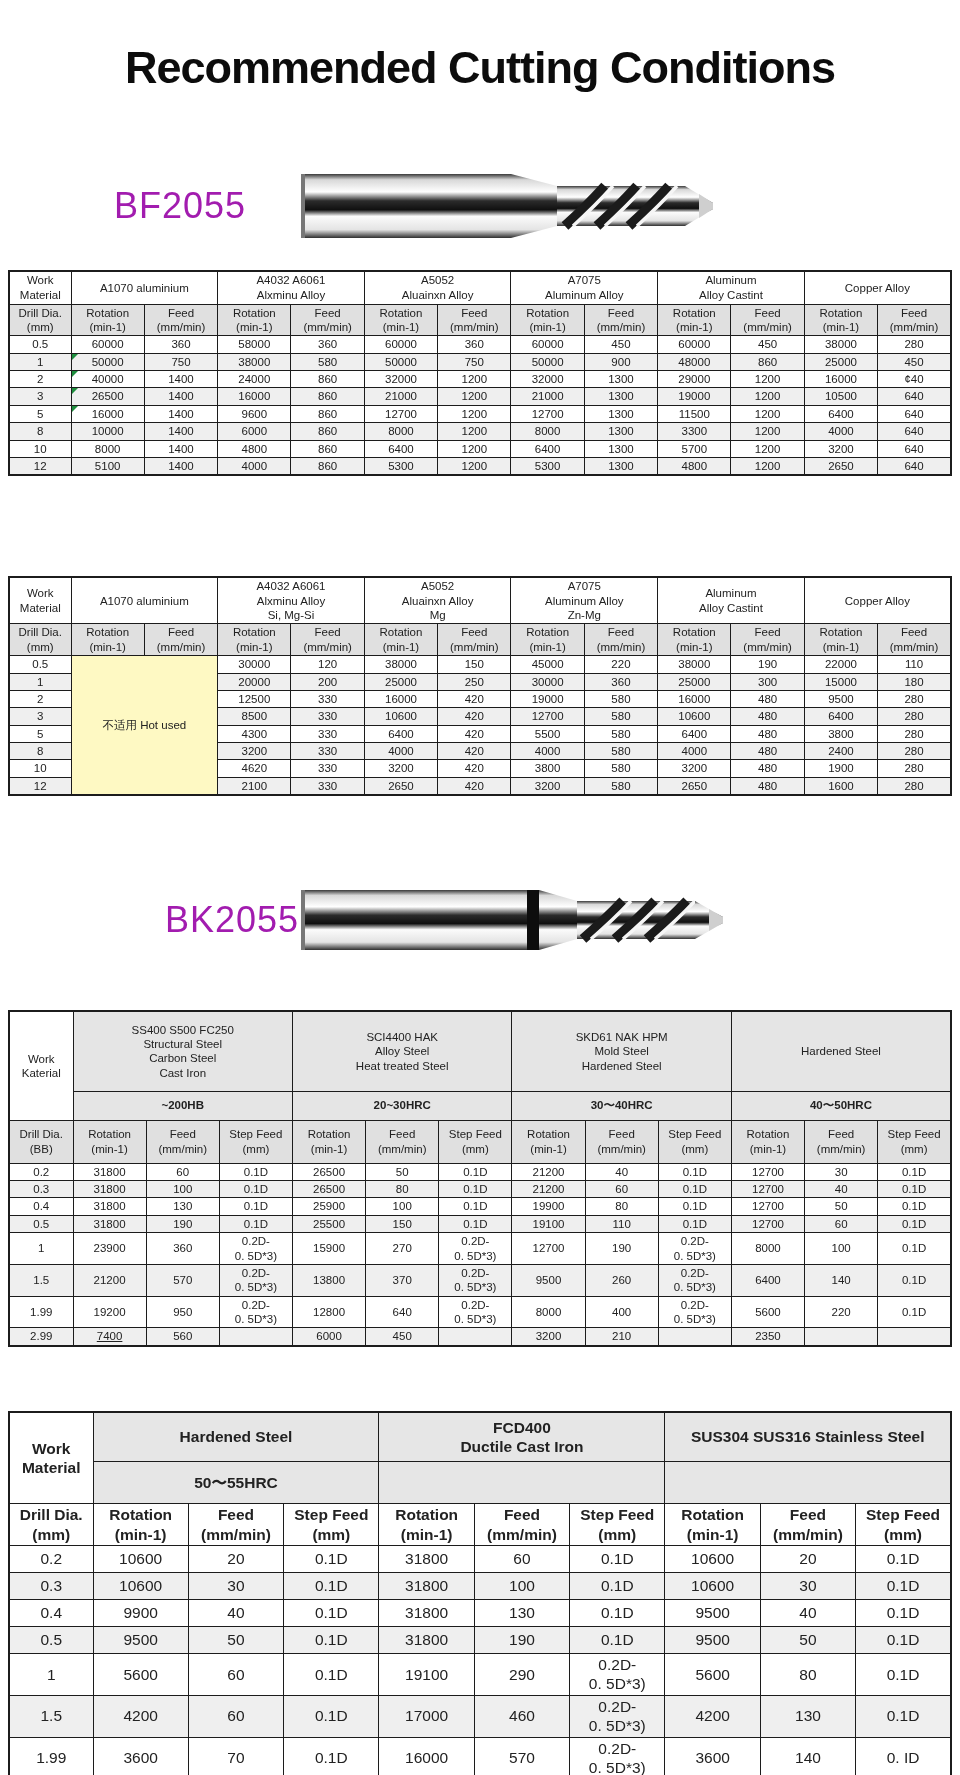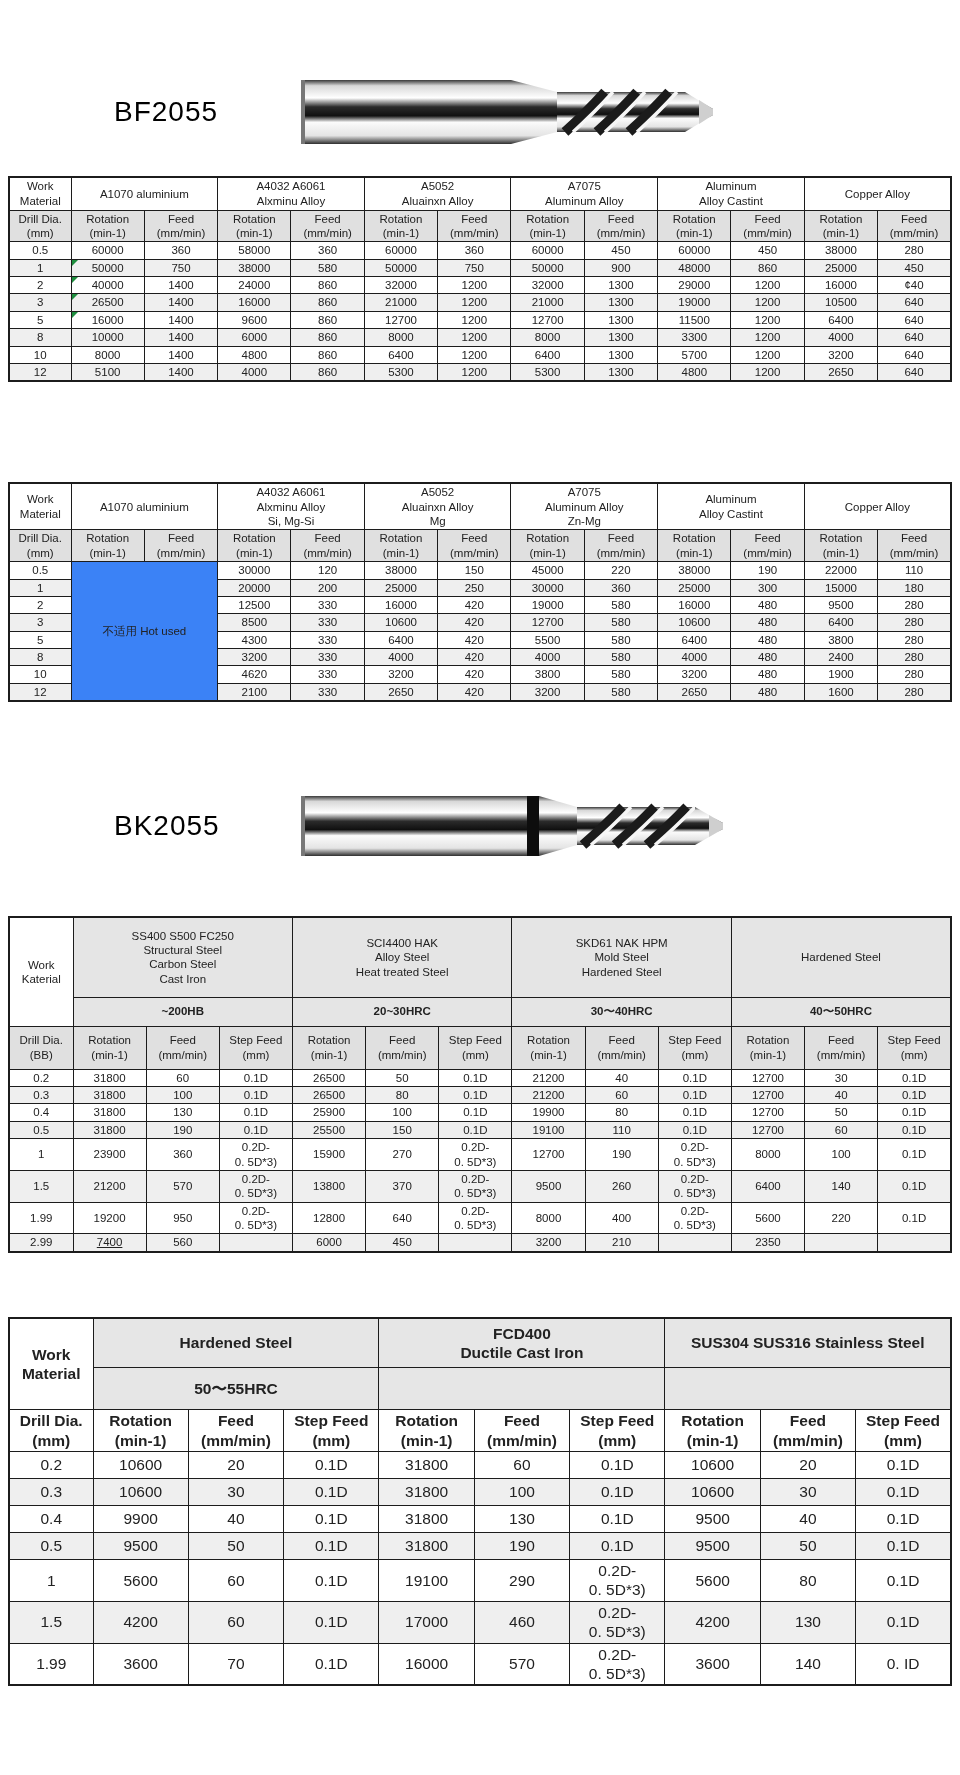--- a/index.html
+++ b/index.html
@@ -3,24 +3,24 @@
 <meta charset="utf-8">
 <style>
   * { box-sizing: border-box; margin: 0; padding: 0; }
   html,body { background:#fff; }
   body { width:960px; font-family:"Liberation Sans", sans-serif; color:#1a1a1a; }
   .page { width:960px; height:1775px; background:#fff; overflow:hidden; position:relative; }
 
   h1.title { text-align:center; font-size:45px; font-weight:800; letter-spacing:-1px; margin-top:42px; color:#0c0c0c; }
 
   .product { display:flex; align-items:center; height:80px; }
-  .product .model { font-size:28px; color:#000000; margin-left:114px; width:185px; letter-spacing:1px; }
+  .product .model { font-size:36px; color:#a21caf; margin-left:114px; width:185px; letter-spacing:1px; }
   .product svg { margin-left:0px; }
   .p1 { margin-top:72px; }
-  .p2 { margin-top:84px; }
+  .p2 { margin-top:84px;text-align:right; }
 
   table { border-collapse:collapse; table-layout:fixed; width:944px; margin:0 8px; border:2px solid #1c1c1c; }
   th, td { border:1px solid #1c1c1c; text-align:center; vertical-align:middle; font-weight:normal; padding:1px 2px; position:relative; color:#222; line-height:1.25; }
 
   .t-sm { font-size:11.5px; margin-top:24px; }
   .t-sm tr > *:first-child { width:62px; }
   .t-sm thead tr:nth-child(1) th { height:33px; background:#fff; }
   .t-sm thead tr:nth-child(2) th { height:30px; background:#e0e0e0; }
   .t-sm tbody td { height:16px; }
   .t2 { margin-top:100px; }
@@ -39,29 +39,30 @@
   .t-lg tr > *:first-child { width:84px; }
   .t-lg th { font-weight:bold; }
   .t-lg thead th { background:#e6e6e6; }
   .t-lg thead th.wcell { background:#fff; }
   .t-lg thead tr:nth-child(1) th { height:50px; }
   .t-lg thead tr:nth-child(2) th { height:42px; }
   .t-lg thead tr:nth-child(3) th { height:40px; background:#fff; }
   .t-lg tbody td { height:27px; }
 
   tbody tr.alt td { background:#efefef; }
-  td.merged, tbody tr.alt td.merged { background:#3b82f6; }
+  td.merged, tbody tr.alt td.merged { background:#fef9c3; }
   td.ul { text-decoration:underline; }
   i.mark { position:absolute; left:0; top:0; width:0; height:0; border-top:6px solid #1e8e3e; border-right:6px solid transparent; }
 </style>
 </head>
 <body>
 
 <div class="page">
 
+  <h1 class="title">Recommended Cutting Conditions</h1>
 
   <div class="product p1">
     <div class="model">BF2055</div>
     <svg width="420" height="76" viewBox="0 0 420 76">
       <defs>
         <linearGradient id="sh1" x1="0" y1="0" x2="0" y2="1">
           <stop offset="0" stop-color="#3a3a3a"></stop>
             <stop offset="0.09" stop-color="#d8d8d8"></stop>
           <stop offset="0.28" stop-color="#ffffff"></stop>
             <stop offset="0.42" stop-color="#2b2b2b"></stop>

